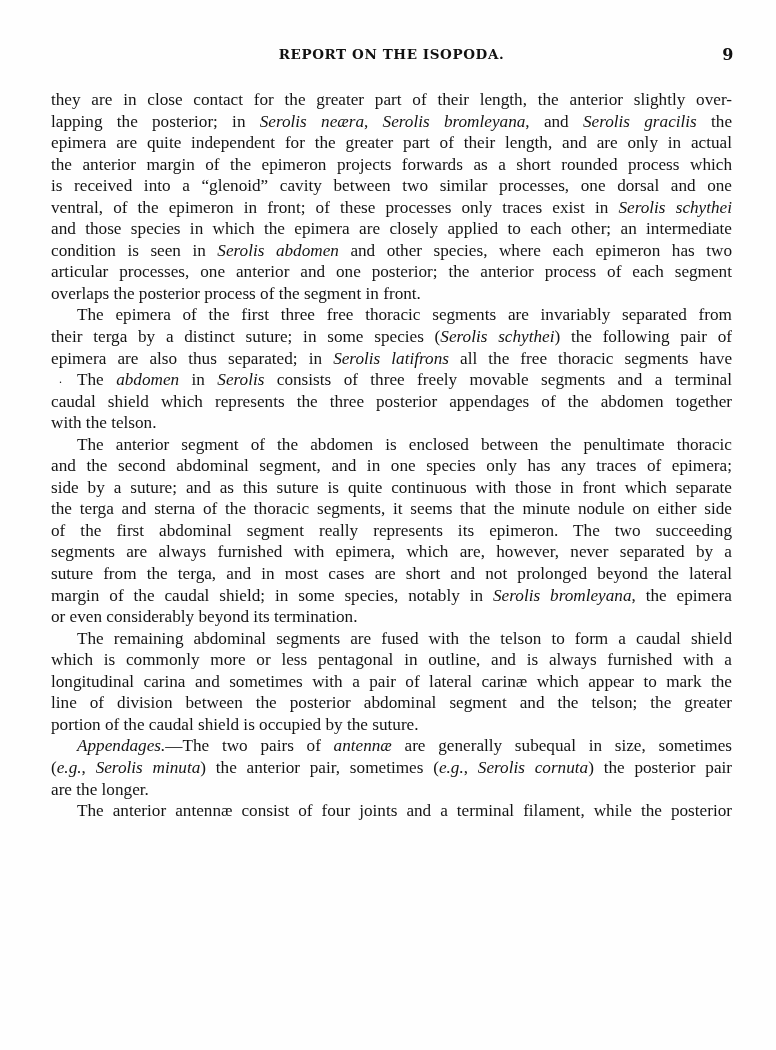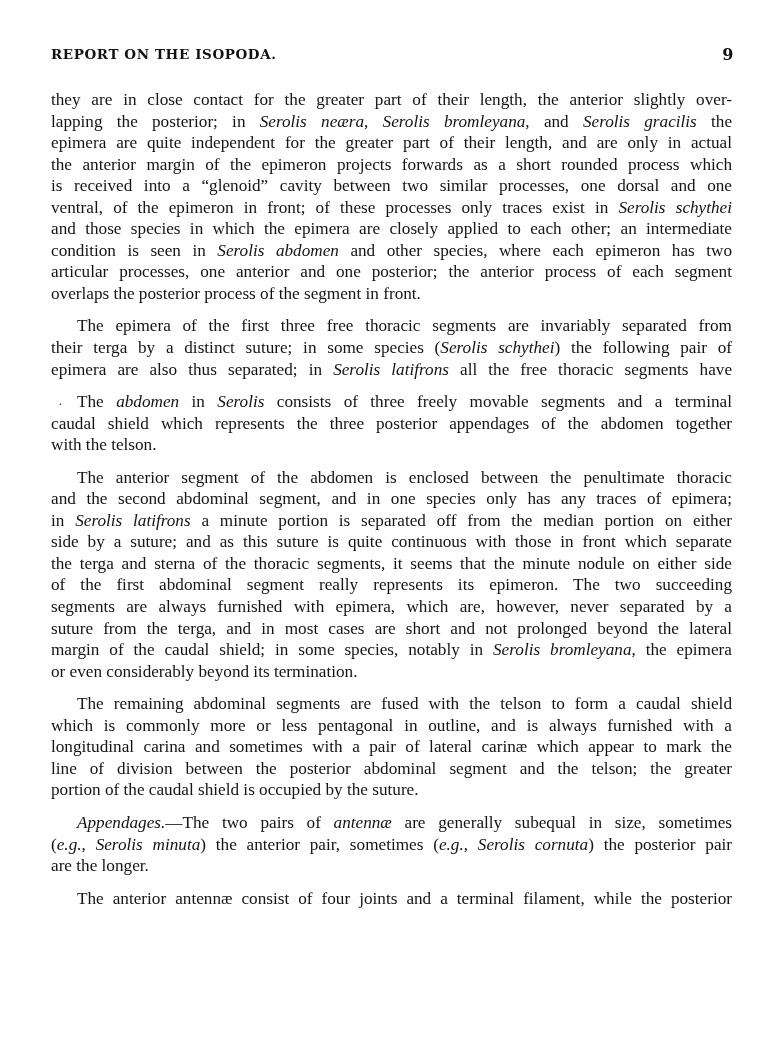--- a/index.html
+++ b/index.html
@@ -2,31 +2,31 @@
 <html><head>
 <meta charset="utf-8">
 <style>
   html, body { margin: 0; padding: 0; background: #ffffff; }
   body { width: 776px; height: 1050px; position: relative; overflow: hidden; }
   .page { position: absolute; left: 0; top: 0; width: 776px; height: 1050px; background: #fefefe; }
   .running-head {
     position: absolute; top: 46px; left: 51px; width: 681px; height: 20px;
     font-family: "DejaVu Serif", serif; font-size: 13.5px; letter-spacing: 0.6px; color: #111;
   }
-  .running-head .title { position: absolute; left: 0; right: 0; text-align: left; top: 0; font-weight: bold; }
+  .running-head .title { position: absolute; left: 0; right: 0; text-align: center; top: 0; font-weight: bold; }
   .running-head .pageno { position: absolute; right: -2px; top: -1px; font-size: 16px; font-weight: bold; }
   .body-text {
     position: absolute; top: 89px; left: 51px; width: 681px;
     font-family: "Liberation Serif", serif; font-size: 17.2px; line-height: 21.55px; color: #141414;
     text-align: justify; hyphens: none;
   }
   em { font-style: italic; }
   .line { display: block; text-align: justify; text-align-last: justify; white-space: nowrap; }
   .line.last { text-align-last: left; }
-  .line.ind { padding-left: 26px; margin-top: 11px; }
+  .line.ind { padding-left: 26px; }
 </style>
 </head>
 <body>
 
 <div class="page">
   <div class="running-head">
     <span class="title">REPORT ON THE ISOPODA.</span>
     <span class="pageno">9</span>
   </div>
   <div class="body-text" id="body-text">
@@ -48,21 +48,20 @@
         <span class="line"><span>epimera are also thus separated; in </span><em>Serolis latifrons</em><span> all the free thoracic segments have</span></span>
       </div>
       <div>
         <span class="line ind"><span style="position: absolute; margin-left: -18px; font-size: 12px;">.</span><span>The </span><em>abdomen</em><span> in </span><em>Serolis</em><span> consists of three freely movable segments and a terminal</span></span>
         <span class="line"><span>caudal shield which represents the three posterior appendages of the abdomen together</span></span>
         <span class="line last"><span>with the telson.</span></span>
       </div>
       <div>
         <span class="line ind"><span>The anterior segment of the abdomen is enclosed between the penultimate thoracic</span></span>
         <span class="line"><span>and the second abdominal segment, and in one species only has any traces of epimera;</span></span>
-        <span class="line"><span>in </span><em>Serolis latifrons</em><span> a minute portion is separated off from the median portion on either</span></span>
         <span class="line"><span>side by a suture; and as this suture is quite continuous with those in front which separate</span></span>
         <span class="line"><span>the terga and sterna of the thoracic segments, it seems that the minute nodule on either side</span></span>
         <span class="line"><span>of the first abdominal segment really represents its epimeron.  The two succeeding</span></span>
         <span class="line"><span>segments are always furnished with epimera, which are, however, never separated by a</span></span>
         <span class="line"><span>suture from the terga, and in most cases are short and not prolonged beyond the lateral</span></span>
         <span class="line"><span>margin of the caudal shield; in some species, notably in </span><em>Serolis bromleyana</em><span>, the epimera</span></span>
         <span class="line last"><span>or even considerably beyond its termination.</span></span>
       </div>
       <div>
         <span class="line ind"><span>The remaining abdominal segments are fused with the telson to form a caudal shield</span></span>

